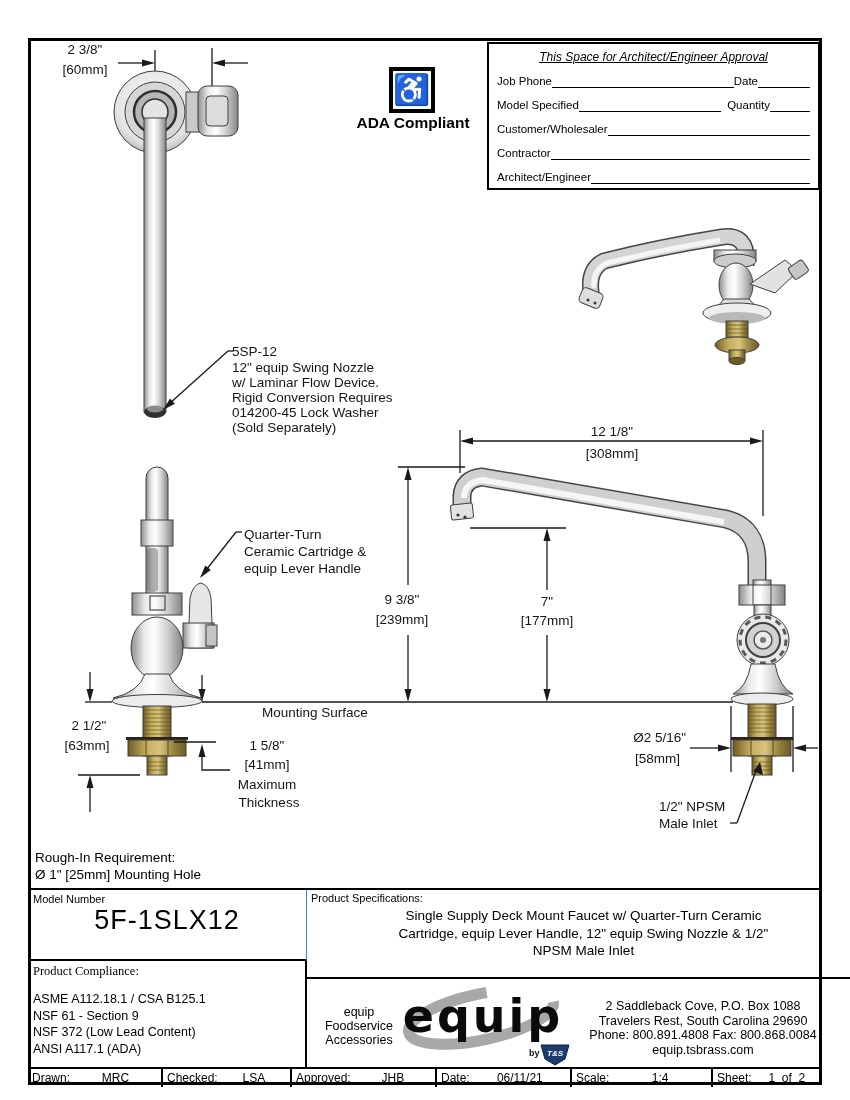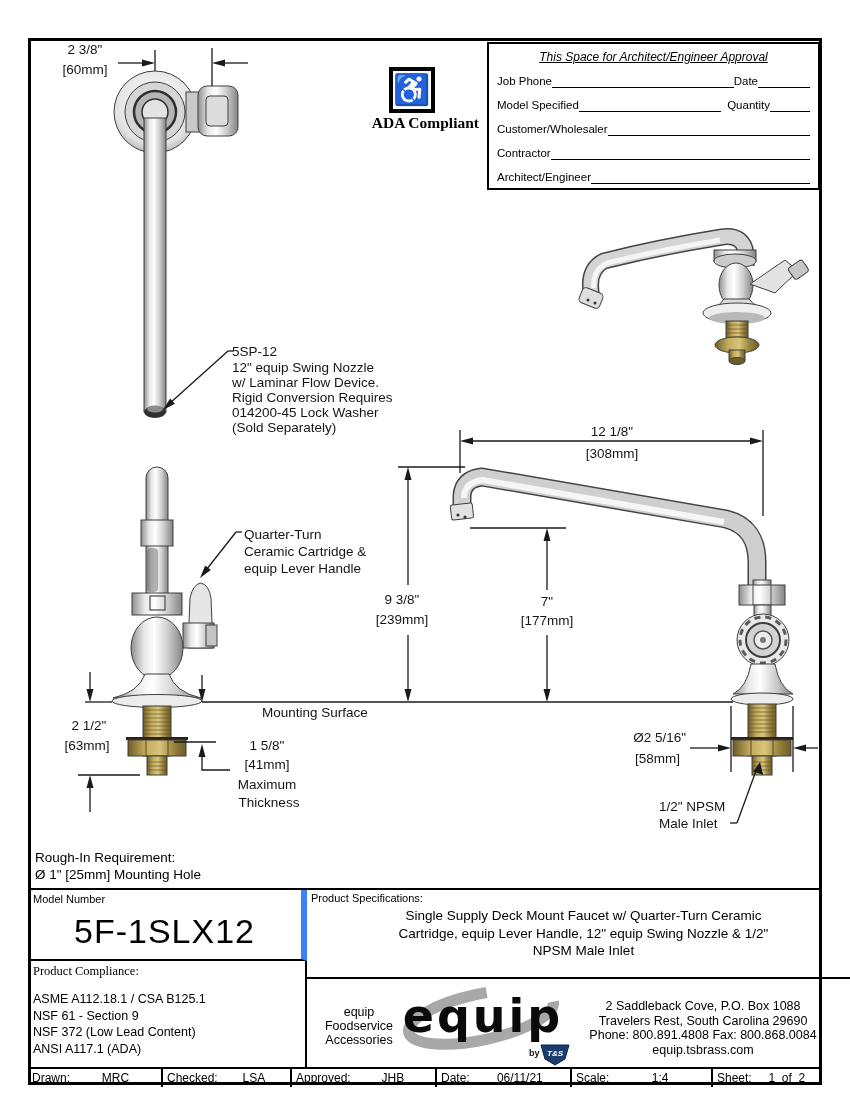--- a/index.html
+++ b/index.html
@@ -19,29 +19,29 @@
   #approval-box{left:487px;top:42px;width:333px;height:148px;border:2px solid #000;box-sizing:border-box;font-size:11.5px;}
   #approval-box .ttl{text-align:center;font-style:italic;text-decoration:underline;font-size:12px;margin-top:6px;}
   .ap-row{display:flex;align-items:flex-end;margin:0 8px;height:24px;}
   .ap-row .lbl{white-space:nowrap;padding-bottom:1px;}
   .ap-row .line{border-bottom:1.4px solid #000;height:13px;flex:1;}
   .ap-row .line.short{flex:0 0 52px;}
   .ap-row .line.qty{flex:0 0 40px;}
   .ap-row .gap{flex:0 0 6px;}
   
   #ada-symbol{left:389px;top:67px;width:46px;height:46px;border:4px solid #000;box-sizing:border-box;display:flex;align-items:center;justify-content:center;font-size:30px;line-height:1;}
-  #ada-label{left:347px;top:114px;width:132px;text-align:right;font-weight:bold;font-size:15.5px;font-family:Liberation Serif, serif;}
+  #ada-label{left:347px;top:114px;width:132px;text-align:center;font-weight:bold;font-size:15.5px;}
   
   #rough-in{left:35px;top:849px;font-size:13.5px;line-height:17px;}
   
   #title-block{left:28px;top:888px;width:794px;height:197px;border-top:2px solid #000;box-sizing:border-box;}
   #title-block .cell{position:absolute;box-sizing:border-box;}
-  #cell-model{left:0;top:0;width:279px;height:71px;border-right:6px solid #3b82f6;border-bottom:2px solid #000;}
+  #cell-model{left:0;top:0;width:279px;height:71px;border-right:1px solid #3b82f6;border-bottom:2px solid #000;}
   #cell-model .hd{font-size:11px;padding:3px 0 0 5px;}
-  #cell-model .big{font-size:34px;text-align:center;margin-top:7px;letter-spacing:1px;}
+  #cell-model .big{font-size:27px;text-align:center;margin-top:0;letter-spacing:1px;}
   #cell-compliance{left:0;top:71px;width:279px;height:106px;border-right:2px solid #000;font-size:12.5px;}
   #cell-compliance .hd{padding:3px 0 0 5px;font-family:Liberation Serif, serif;}
   #cell-compliance .list{padding:12px 16px 0 5px;line-height:16.5px;}
   #cell-specs{left:279px;top:0;width:515px;height:87px;}
   #cell-specs .hd{font-size:11px;padding:2px 0 0 4px;}
   #cell-specs .spec{font-size:13.5px;text-align:center;line-height:17.5px;margin-top:3px;margin-left:38px;}
   #cell-logo{left:279px;top:87px;width:597px;height:90px;border-top:2px solid #000;}
   #brand-tagline{left:12px;top:26px;width:80px;text-align:center;font-size:12.5px;line-height:14px;}
   #brand-address{left:278px;top:20px;width:236px;text-align:center;font-size:12.5px;line-height:14.5px;}
   #logo-svg{left:86px;top:0;width:190px;height:90px;}

